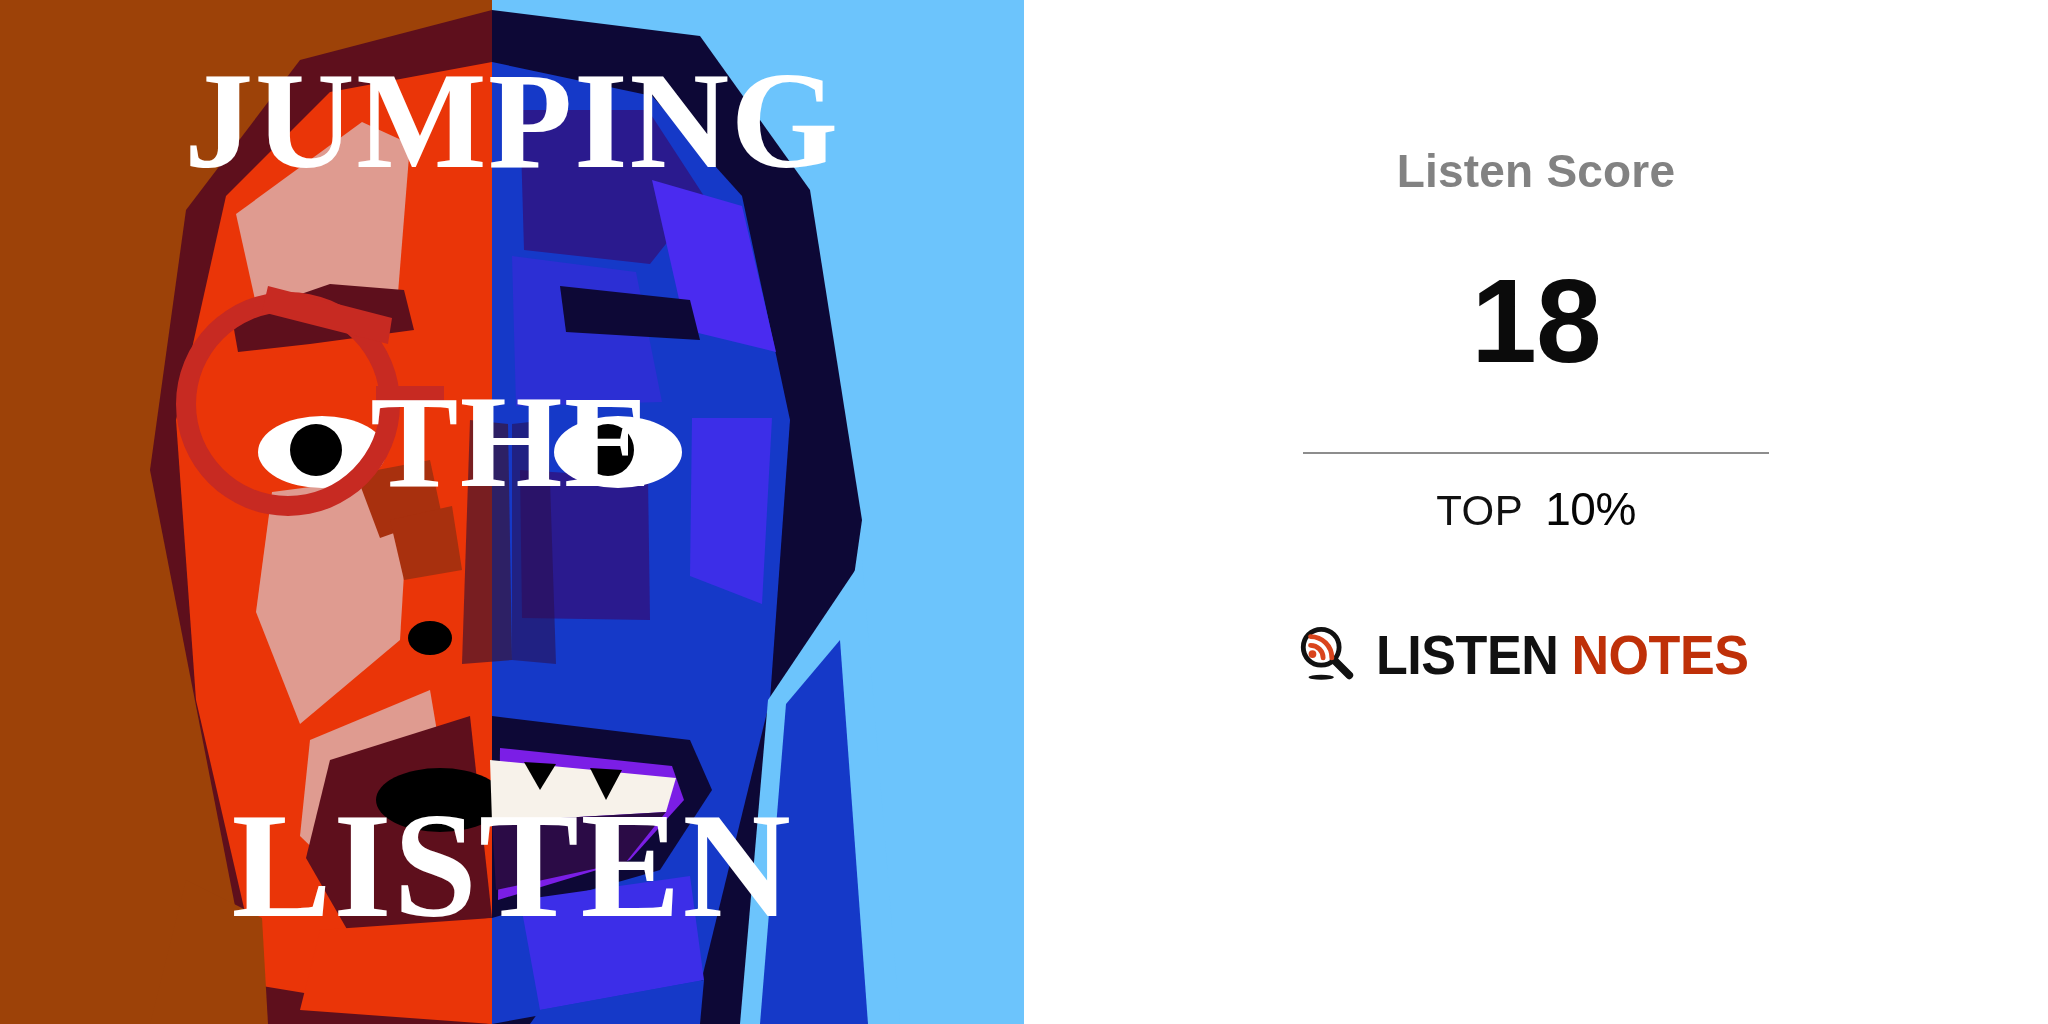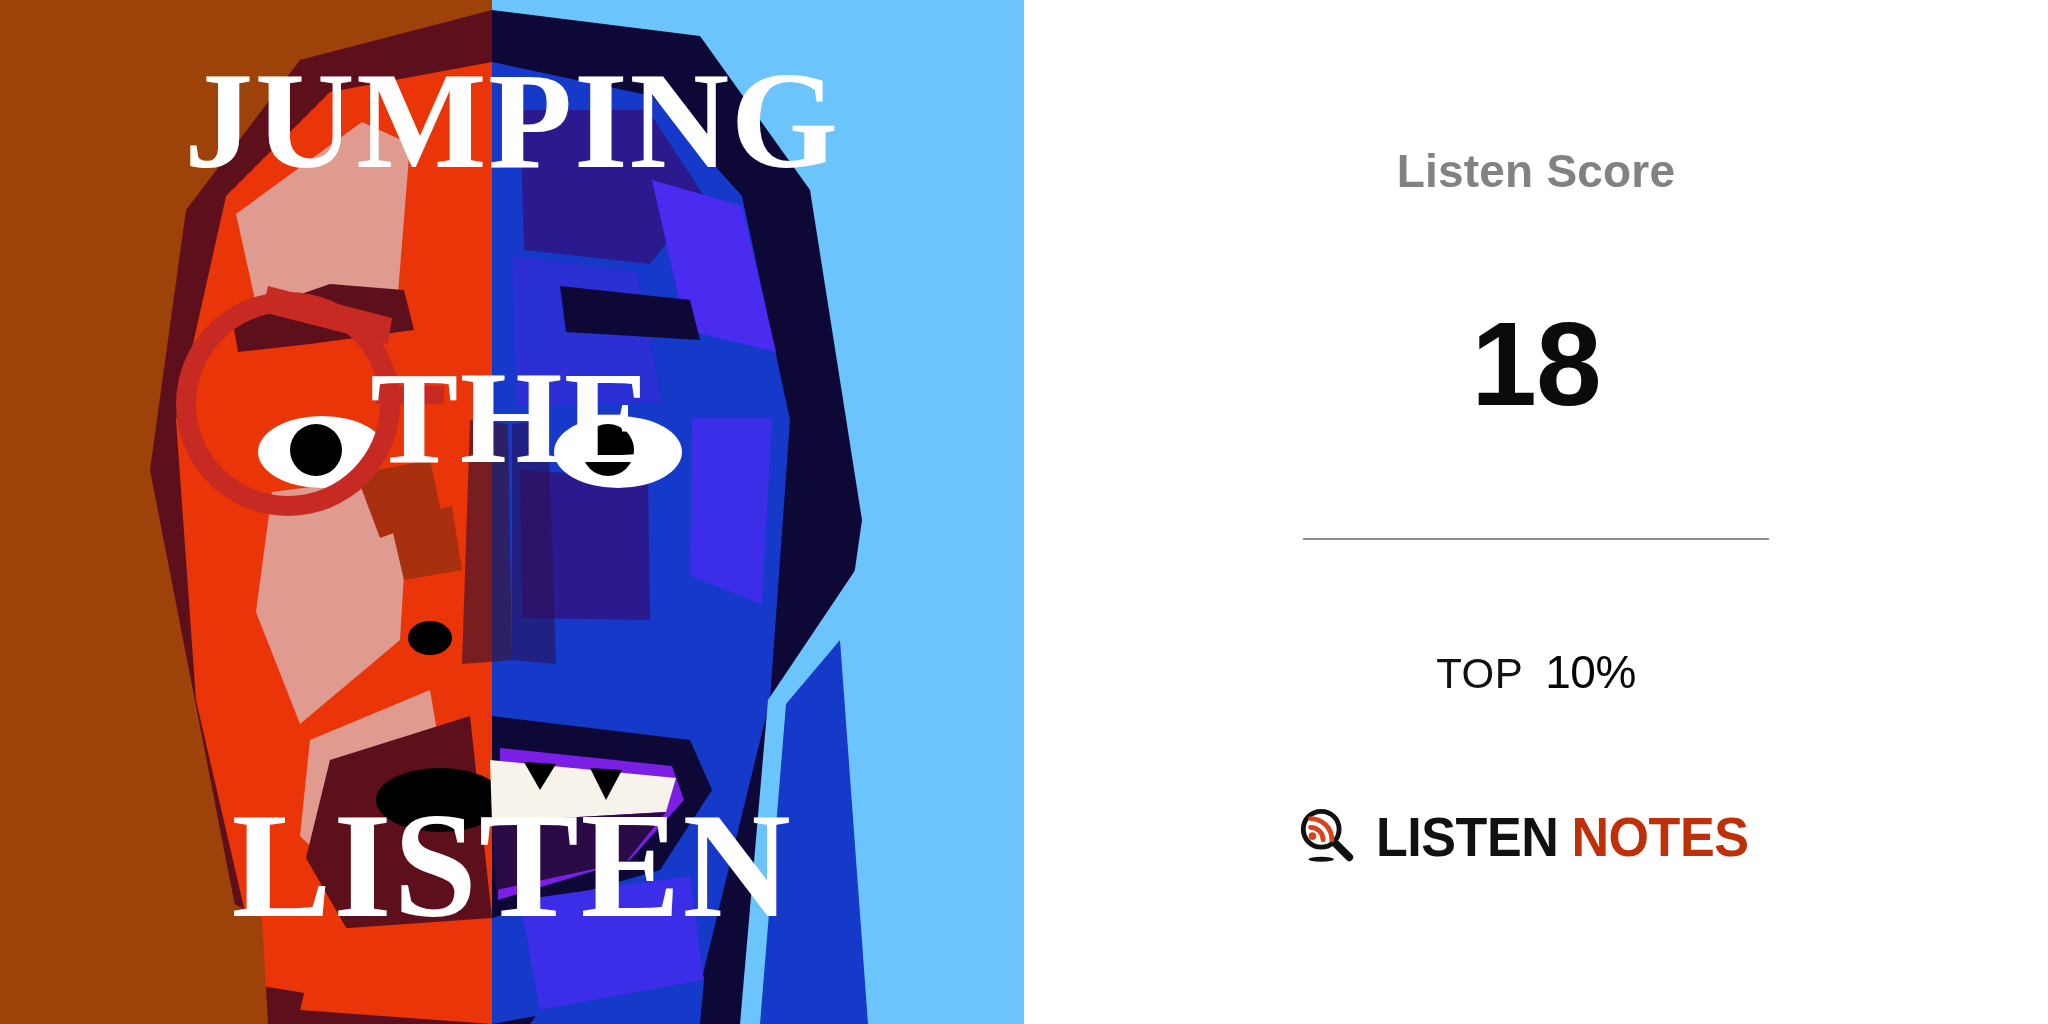--- a/index.html
+++ b/index.html
@@ -51,33 +51,32 @@
     width: 100%;
     text-align: center;
     color: #ffffff;
     font-family: "Liberation Serif", "DejaVu Serif", serif;
     font-weight: 700;
     line-height: 1;
     letter-spacing: 0.012em;
     white-space: nowrap;
   }
   .cover-line-1 { top: 52px;  font-size: 138px; }
-  .cover-line-2 { top: 352px; font-size: 132px; }
+  .cover-line-2 { top: 376px; font-size: 132px; }
   .cover-line-3 { top: 790px; font-size: 150px; }
 
   
   .score-panel {
     position: relative;
     flex: 1 1 auto;
     height: 1024px;
     background: #ffffff;
     display: flex;
     flex-direction: column;
     align-items: center;
-    gap: 43px;
   }
   .score-title {
     margin-top: 148px;
     font-size: 46px;
     font-weight: 700;
     color: #828282;
     letter-spacing: 0.2px;
     line-height: 1;
   }
   .score-value {
@@ -88,21 +87,21 @@
     letter-spacing: -1px;
     line-height: 1;
   }
   .score-divider {
     margin-top: 72px;
     width: 466px;
     height: 2px;
     background: #8d8d8d;
   }
   .rank-row {
-    margin-top: 66px;
+    margin-top: 32px;
     display: flex;
     align-items: baseline;
     justify-content: center;
   }
   .rank-label {
     font-size: 42px;
     font-weight: 400;
     color: #111111;
     letter-spacing: 0.5px;
     line-height: 1;
@@ -111,21 +110,21 @@
     margin-left: 22px;
     font-size: 46px;
     font-weight: 400;
     color: #050505;
     letter-spacing: -0.5px;
     line-height: 1;
   }
 
   
   .brand {
-    margin-top: 68px;
+    margin-top: 92px;
     display: flex;
     align-items: center;
     justify-content: center;
   }
   .brand-mark {
     width: 62px;
     height: 62px;
     margin-right: 18px;
     flex: 0 0 62px;
   }

